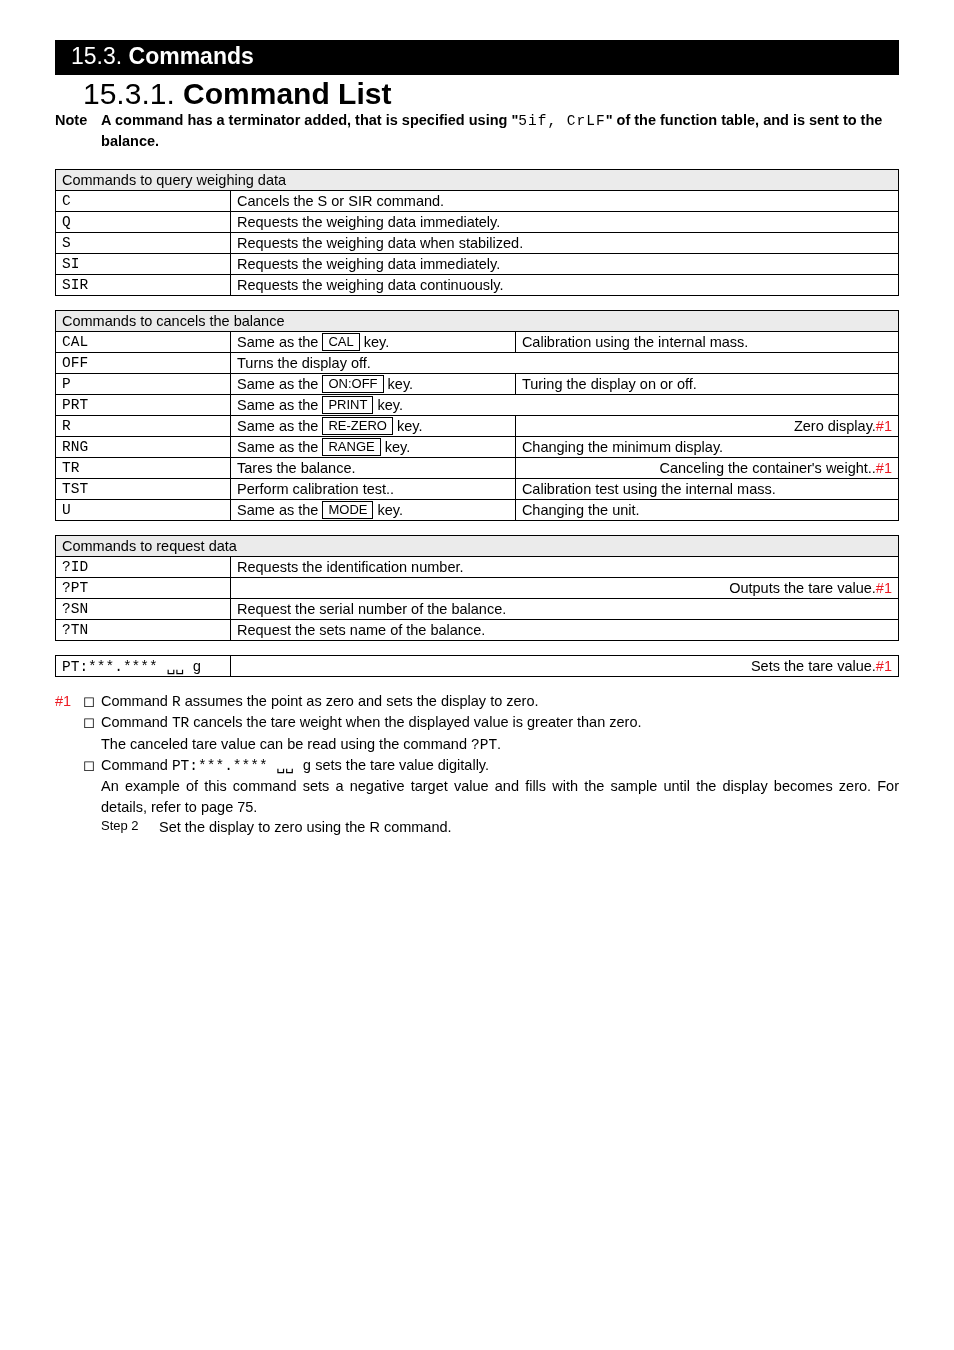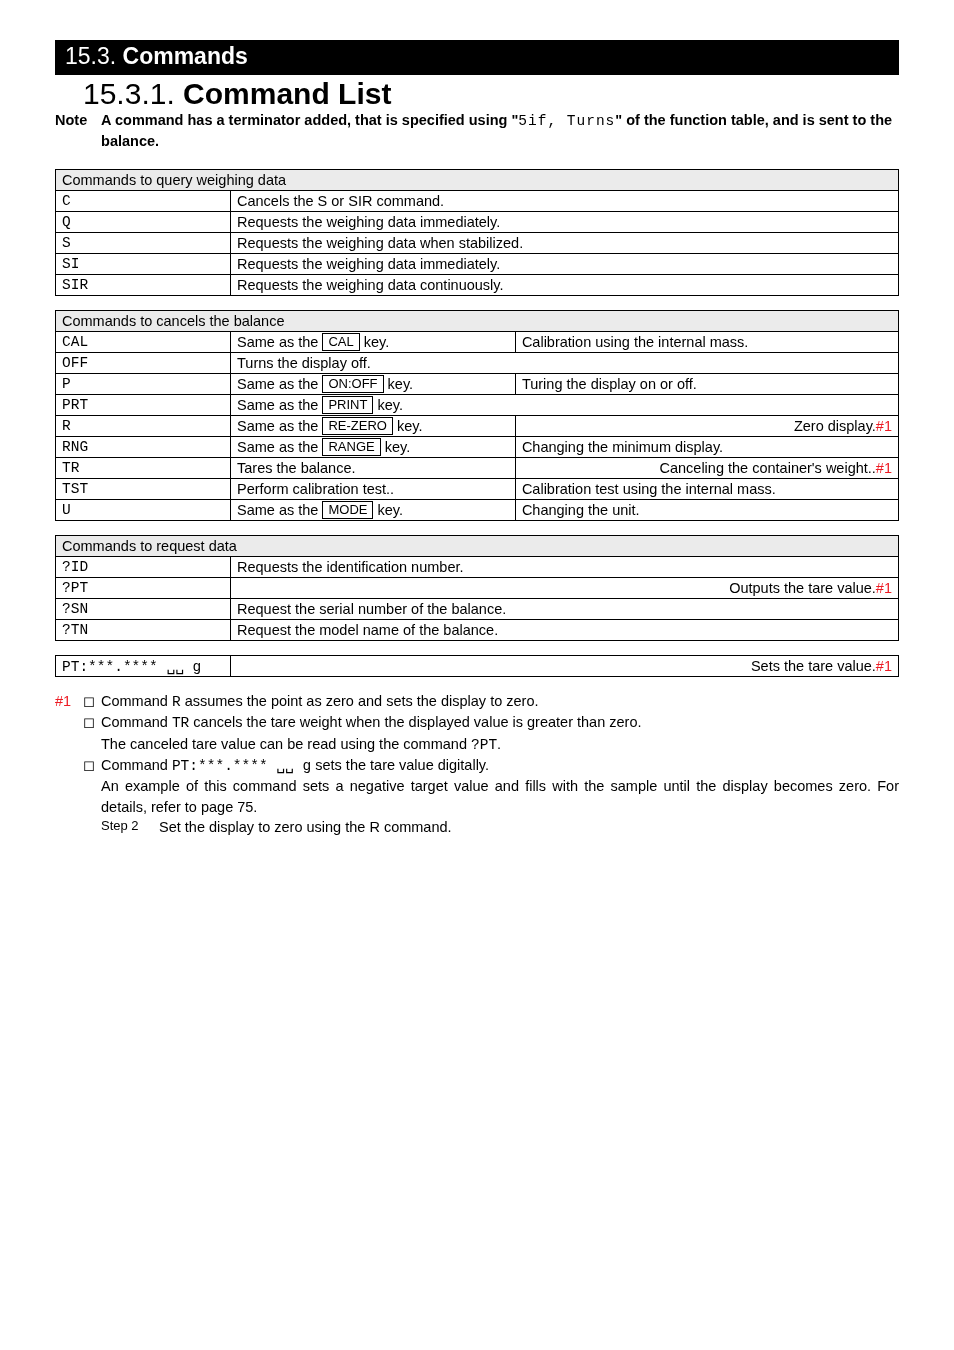--- a/index.html
+++ b/index.html
@@ -8,21 +8,21 @@
     padding: 40px 55px;
     font-family: Arial, "Helvetica Neue", sans-serif;
     background: #fff;
     color: #000;
     width: 954px;
     font-size: 14.5px;
   }
   .section-header {
     background: #000;
     color: #fff;
-    padding: 3px 10px 5px 10px;
+    padding: 3px 10px 5px 16px;
     font-size: 23px;
     width: 100%;
   }
   .sn-num { font-weight: normal; }
   .sn-label { font-weight: bold; }
   .subsection {
     font-size: 30px;
     margin: 2px 0 0 28px;
   }
   .note {
@@ -100,21 +100,21 @@
 </div>
 
 <div class="subsection">
   <span class="sn-num">15.3.1.</span>
   <span class="sn-label">Command List</span>
 </div>
 
 <div class="note">
   <span class="label">Note</span>
   <span class="text">
-    <span>A command has a terminator added, that is specified using "</span><span class="seg">5if, Turns</span><span>" of the function table, and is sent to the balance.</span>
+    <span>A command has a terminator added, that is specified using "</span><span class="seg">5if, CrLF</span><span>" of the function table, and is sent to the balance.</span>
   </span>
 </div>
 
 <table class="cmd">
   <tbody>
       <tr>
         <th class="title" colspan="2">Commands to query weighing data</th>
       </tr>
   <tr>
         <td class="code">C</td>
@@ -217,21 +217,21 @@
             <span class="red">#1</span>
           </div>
         </td>
       </tr>
   <tr>
         <td class="code">?SN</td>
         <td>Request the serial number of the balance.</td>
       </tr>
   <tr>
         <td class="code">?TN</td>
-        <td>Request the model name of the balance.</td>
+        <td>Request the sets name of the balance.</td>
       </tr>
 </tbody>
   </table>
 
 <table class="cmd">
   <tbody>
   <tr>
         <td class="code">PT:***.**** ␣␣ g</td>
     <td>
           <div class="flex-desc">

